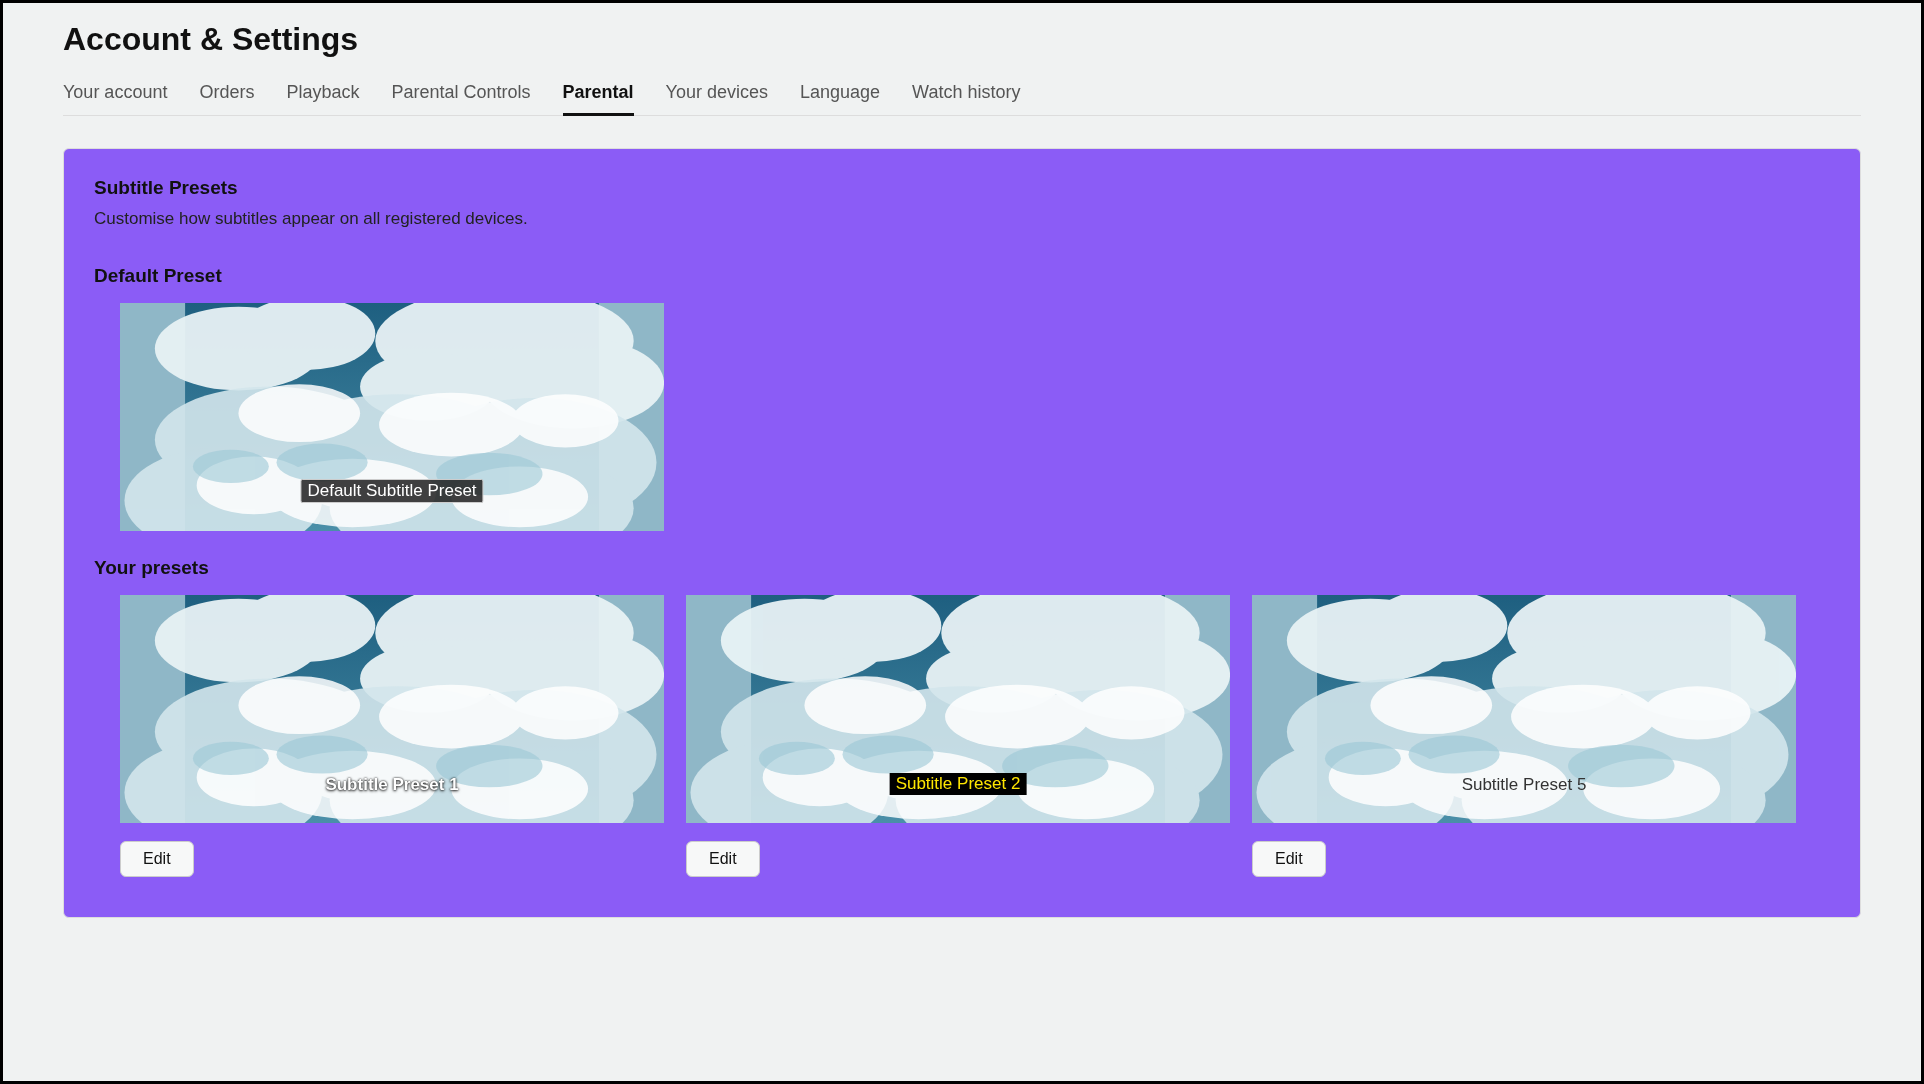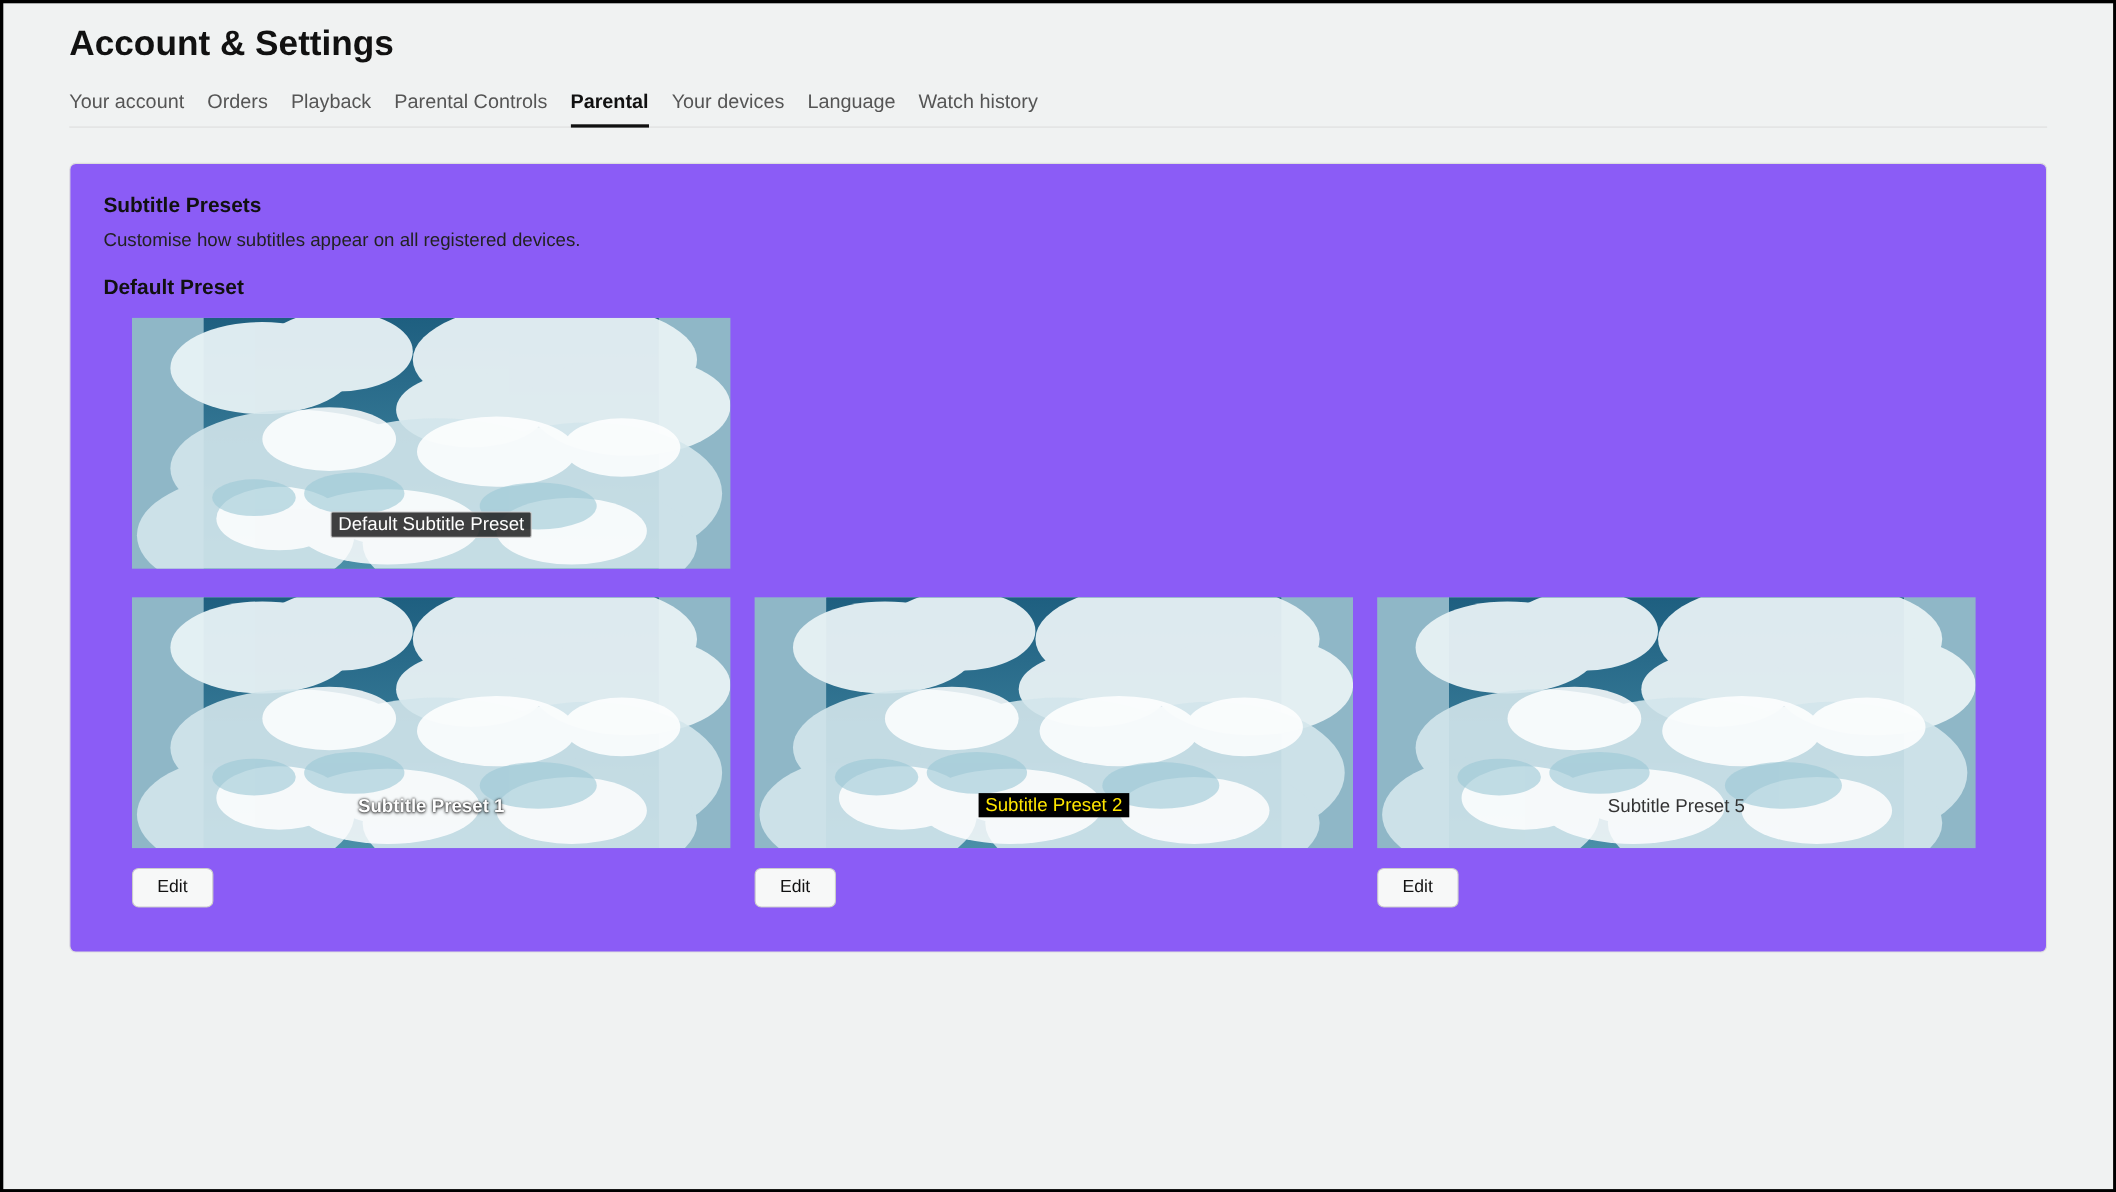--- a/index.html
+++ b/index.html
@@ -15,21 +15,21 @@
     .page {
       padding: 18px 60px 0 60px;
     }
     .page-title {
       font-size: 32px;
       font-weight: 700;
       margin-bottom: 18px;
     }
     .tabs {
       display: flex;
-      gap: 21px;
+      gap: 32px;
       border-bottom: 1px solid #ddd;
       margin-bottom: 32px;
     }
     .tab {
       font-size: 18px;
       color: #555;
       padding: 6px 0 10px 0;
       cursor: pointer;
       user-select: none;
     }
@@ -46,21 +46,21 @@
       padding: 28px 30px 40px 30px;
     }
     .section-title {
       font-size: 19px;
       font-weight: 700;
       margin-bottom: 10px;
     }
     .section-desc {
       font-size: 17px;
       color: #222;
-      margin-bottom: 22px;
+      margin-bottom: 36px;
     }
     .sub-title {
       font-size: 19px;
       font-weight: 700;
       margin-bottom: 16px;
     }
     .preset-row {
       display: flex;
       gap: 22px;
       margin-left: 26px;
@@ -198,20 +198,21 @@
           <svg viewBox="0 0 544 300">
               <use href="#clouds-art"></use>
             </svg>
           <div class="subtitle-overlay sub-default">Default Subtitle Preset</div>
         </div>
       </div>
     </div>
 
     <div class="spacer"></div>
 
+    <div class="sub-title">Your presets</div>
 
     <div class="preset-row">
 
       <div class="preset-block">
         <div class="preview">
           <svg viewBox="0 0 544 300">
               <use href="#clouds-art"></use>
             </svg>
           <div class="subtitle-overlay sub-1">Subtitle Preset 1</div>
         </div>

